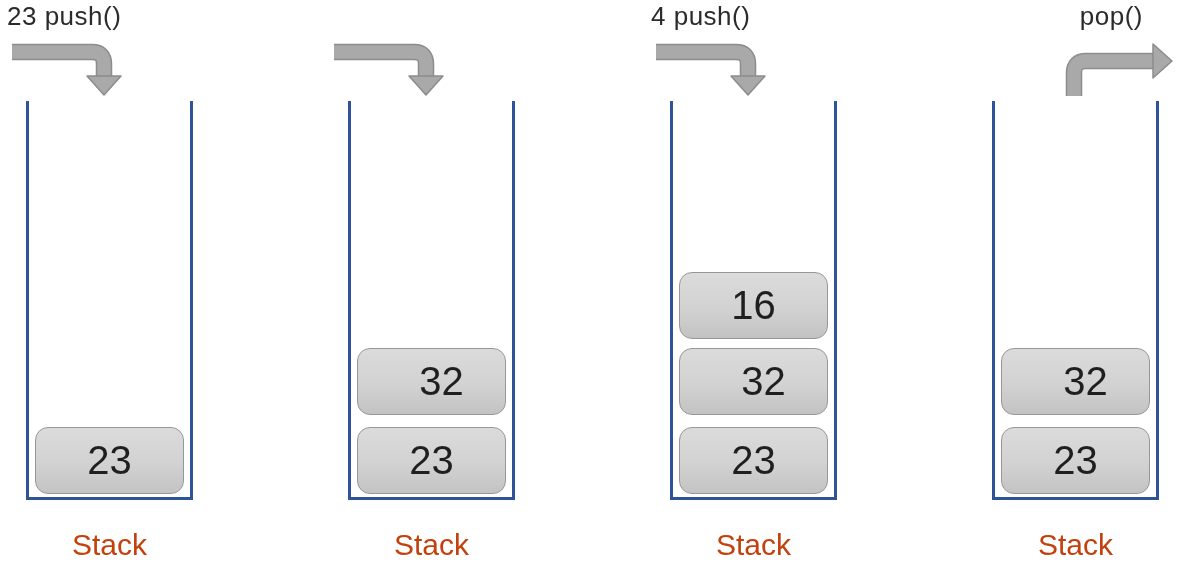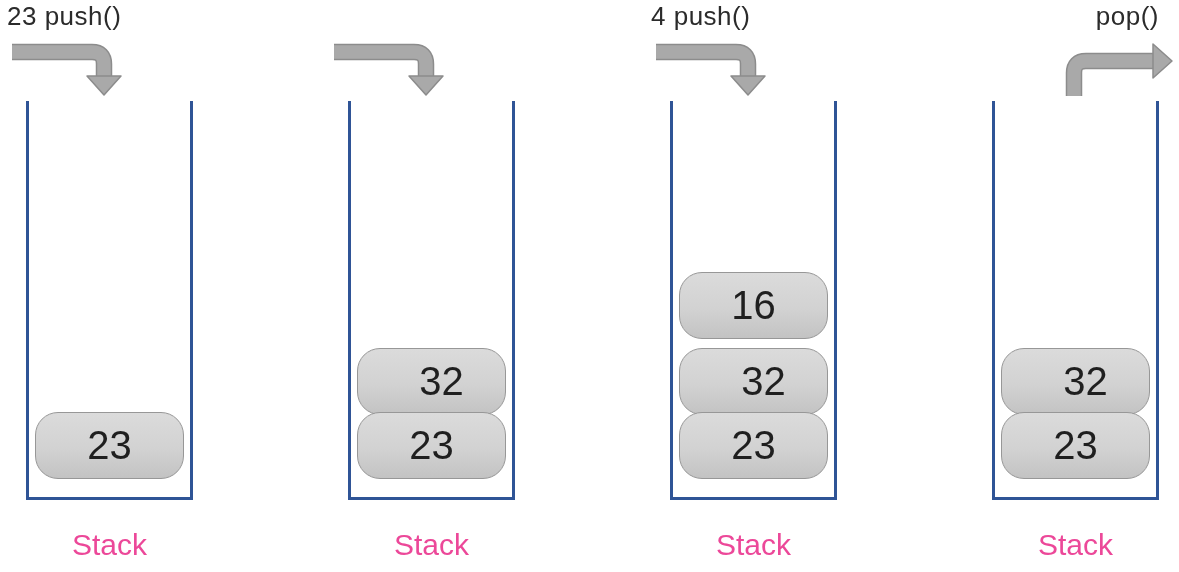--- a/index.html
+++ b/index.html
@@ -31,21 +31,21 @@
     left: 7px;
     top: 2px;
     font-size: 26px;
     line-height: 1.15;
     color: #2b2b2b;
     white-space: nowrap;
     letter-spacing: 0.5px;
   }
   .p3 .op-label {
     left: auto;
-    right: 20px;
+    right: 36px;
   }
 
   .arrow-svg {
     position: absolute;
     left: 10px;
     top: 42px;
     width: 120px;
     height: 58px;
   }
   .p3 .arrow-svg {
@@ -66,40 +66,40 @@
     border-top: none;
     background: transparent;
   }
   .stack-item {
     position: absolute;
     left: 6px;
     width: 149px;
     height: 67px;
     box-sizing: border-box;
     border: 1px solid #979797;
-    border-radius: 23px;
+    border-radius: 13px;
     background: linear-gradient(180deg, #dbdbdb 0%, #d2d2d2 55%, #c3c3c3 100%);
     display: flex;
     align-items: center;
     justify-content: center;
     font-size: 40px;
     color: #1f1f1f;
   }
-  .slot0 { bottom: 18px; }
+  .slot0 { bottom: 3px; }
   .slot1 { bottom: 82px; padding-left: 20px; }
   .slot2 { bottom: 158px; }
 
   .stack-caption {
     position: absolute;
     left: 26px;
     top: 528px;
     width: 167px;
     text-align: center;
     font-size: 30px;
-    color: #ec4899;
+    color: #c2410c;
   }
 </style>
 </head>
 <body>
 
 <div class="canvas">
 
   <section class="panel p0">
     <div class="op-label">23 push()</div>
     <svg class="arrow-svg" viewBox="0 0 120 58">

